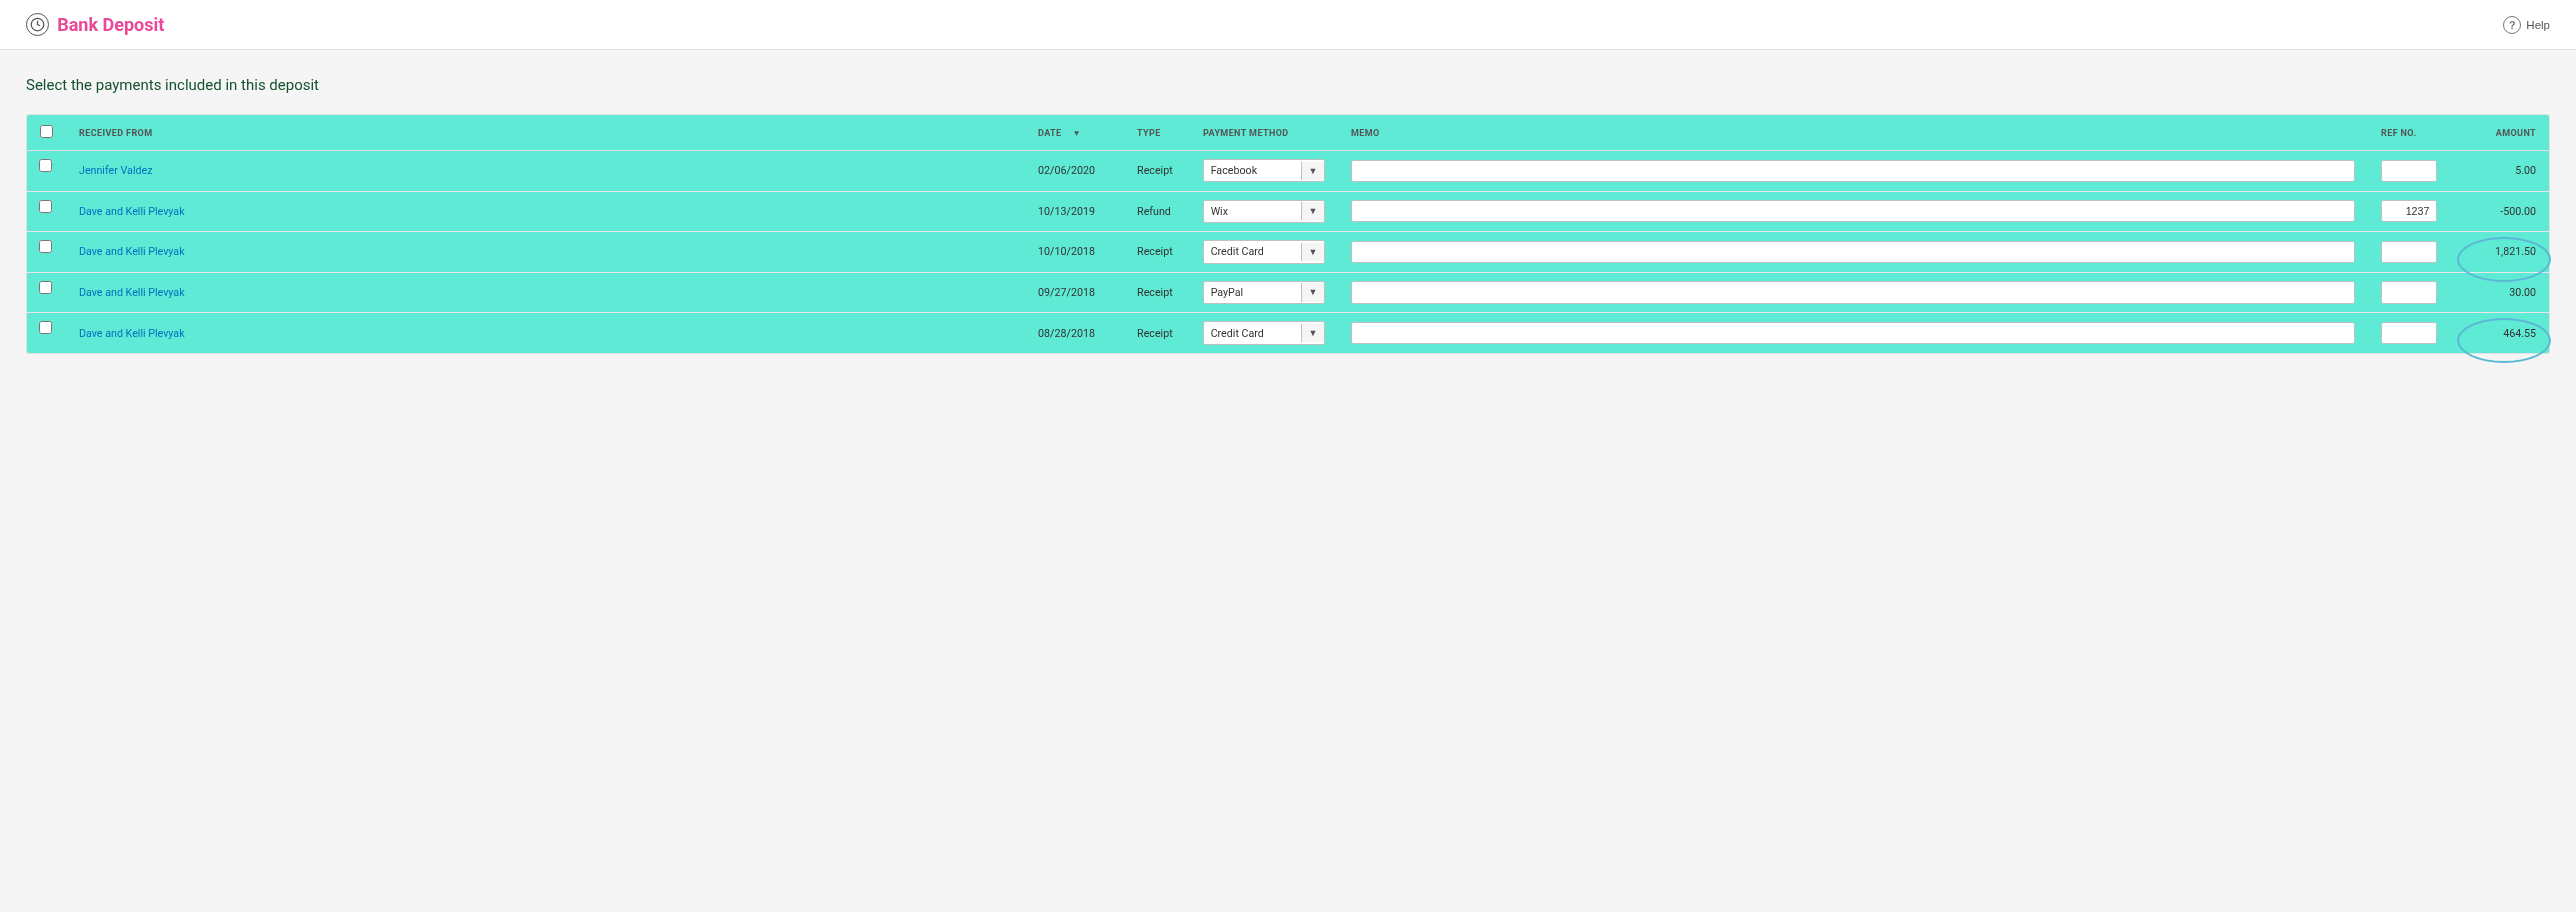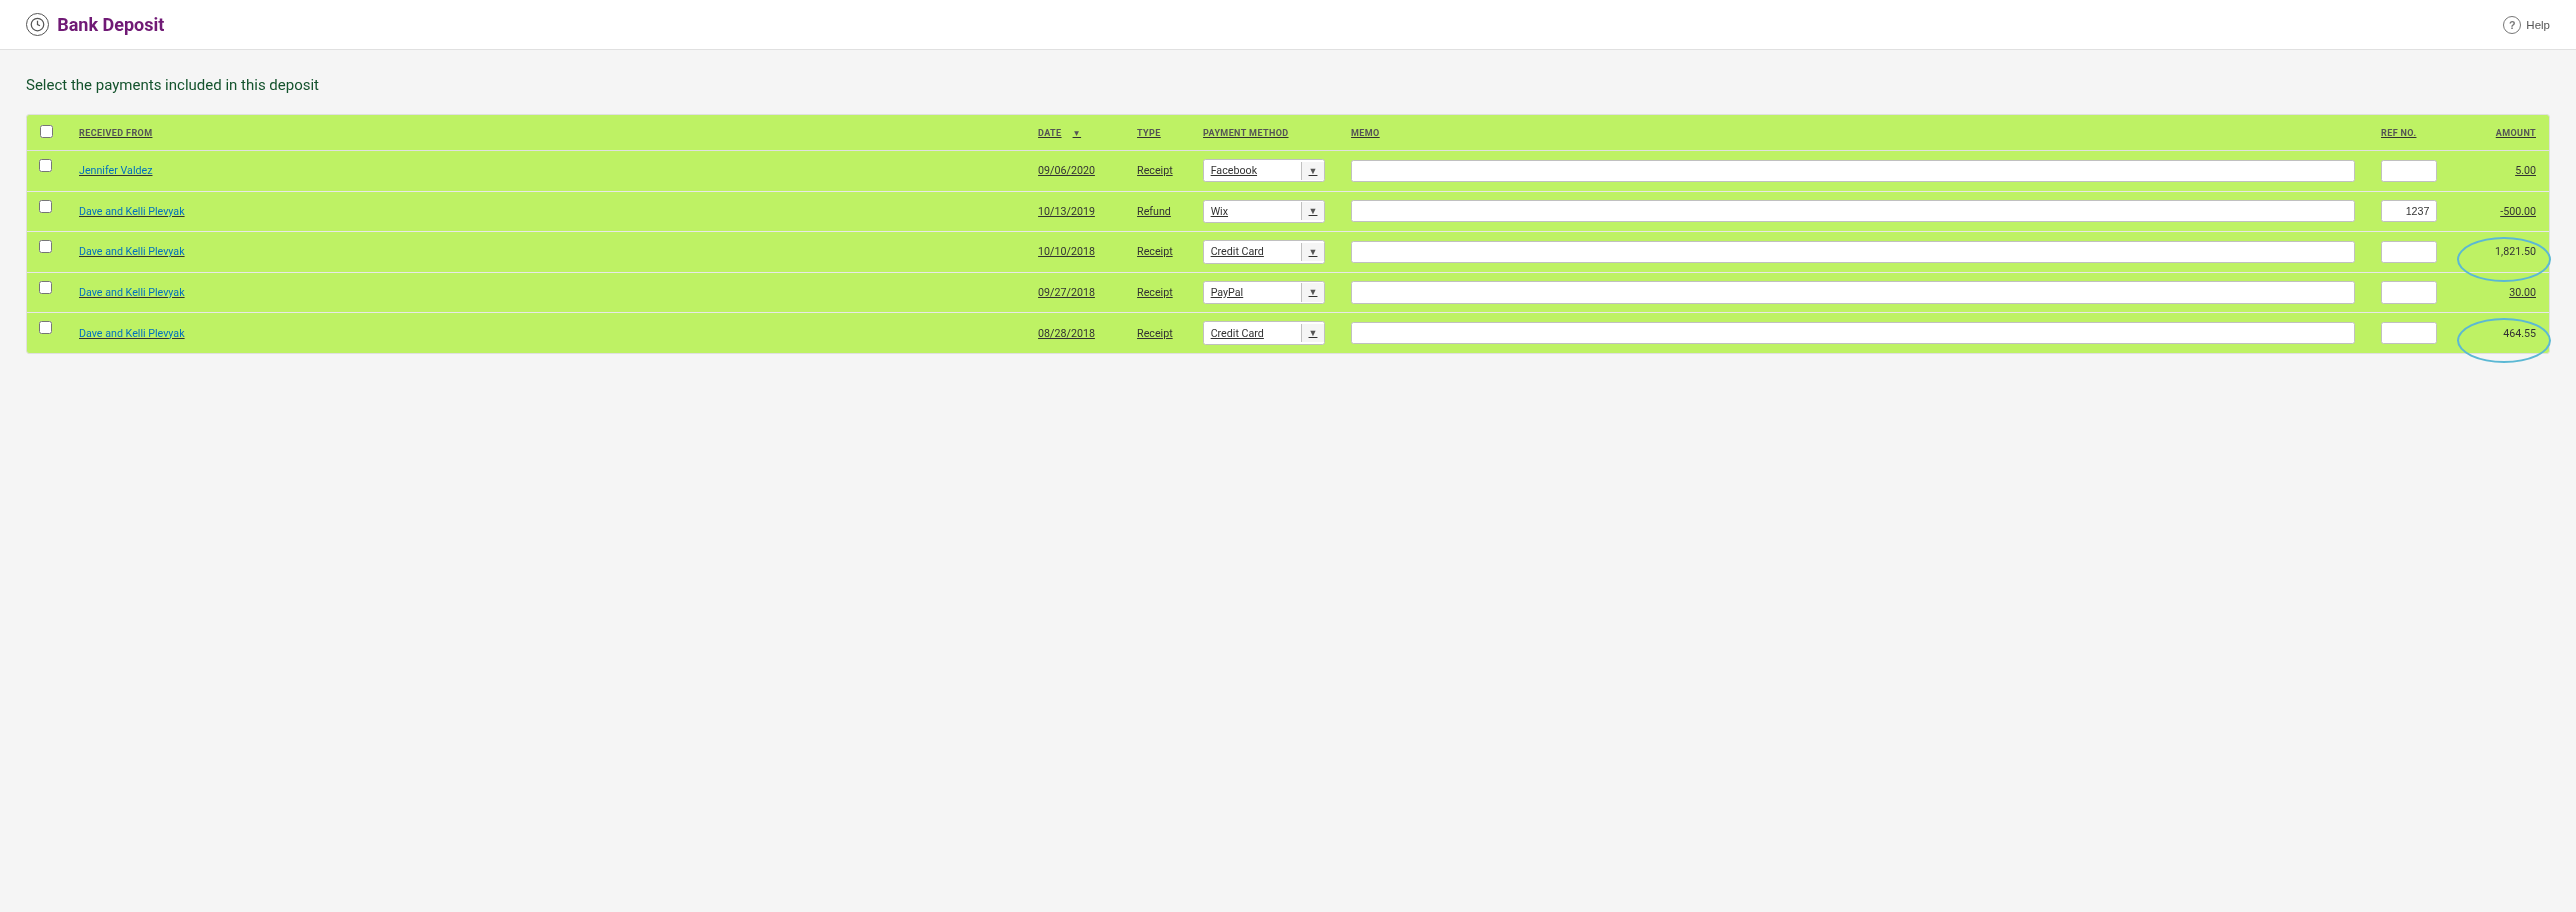--- a/index.html
+++ b/index.html
@@ -22,21 +22,21 @@
       border-bottom: 0.8px solid #e0e0e0;
     }
     .header-left {
       display: flex;
       align-items: center;
       gap: 8.2px;
     }
     .header-title {
       font-size: 18px;
       font-weight: 700;
-      color: #701a75;
+      color: #ec4899;
     }
     .header-icon {
       width: 23px;
       height: 23px;
       border-radius: 50%;
       border: 1.6px solid #555;
       display: flex;
       align-items: center;
       justify-content: center;
       font-size: 10.7px;
@@ -67,24 +67,23 @@
     .content {
       padding: 26px 26px 0 26px;
     }
     .section-title {
       font-size: 15px;
       font-weight: 400;
       color: #14532d;
       margin-bottom: 20px;
     }
     .table-container {
-      background: #bef264;
+      background: #5eead4;
       border: 0.8px solid #e0e0e0;
       border-radius: 3.3px;
-      text-decoration: underline;
     }
     table {
       width: 100%;
       border-collapse: collapse;
     }
     thead tr {
       border-bottom: 1.6px solid #e0e0e0;
     }
     thead th {
       padding: 10px 13px;
@@ -307,21 +306,21 @@
             <th class="amount-col">AMOUNT</th>
           </tr>
         </thead>
         <tbody id="table-body">
 
         <tr>
               <td class="checkbox-col checkbox-cell">
                 <input type="checkbox" style="">
               </td>
               <td class="received-from-col"><a class="link-text">Jennifer Valdez</a></td>
-              <td class="date-col">09/06/2020</td>
+              <td class="date-col">02/06/2020</td>
               <td class="type-col">Receipt</td>
               <td class="payment-method-col">
                 <div class="payment-method-wrapper">
                   <span class="payment-method-text">Facebook</span>
                   <button class="dropdown-arrow-btn">▼</button>
                 </div>
               </td>
               <td class="memo-col"><input type="text" class="memo-input" style=""></td>
               <td class="ref-col"><input type="text" class="ref-input" style=""></td>
               <td class="amount-col"><span class="amount-value">5.00</span></td>

